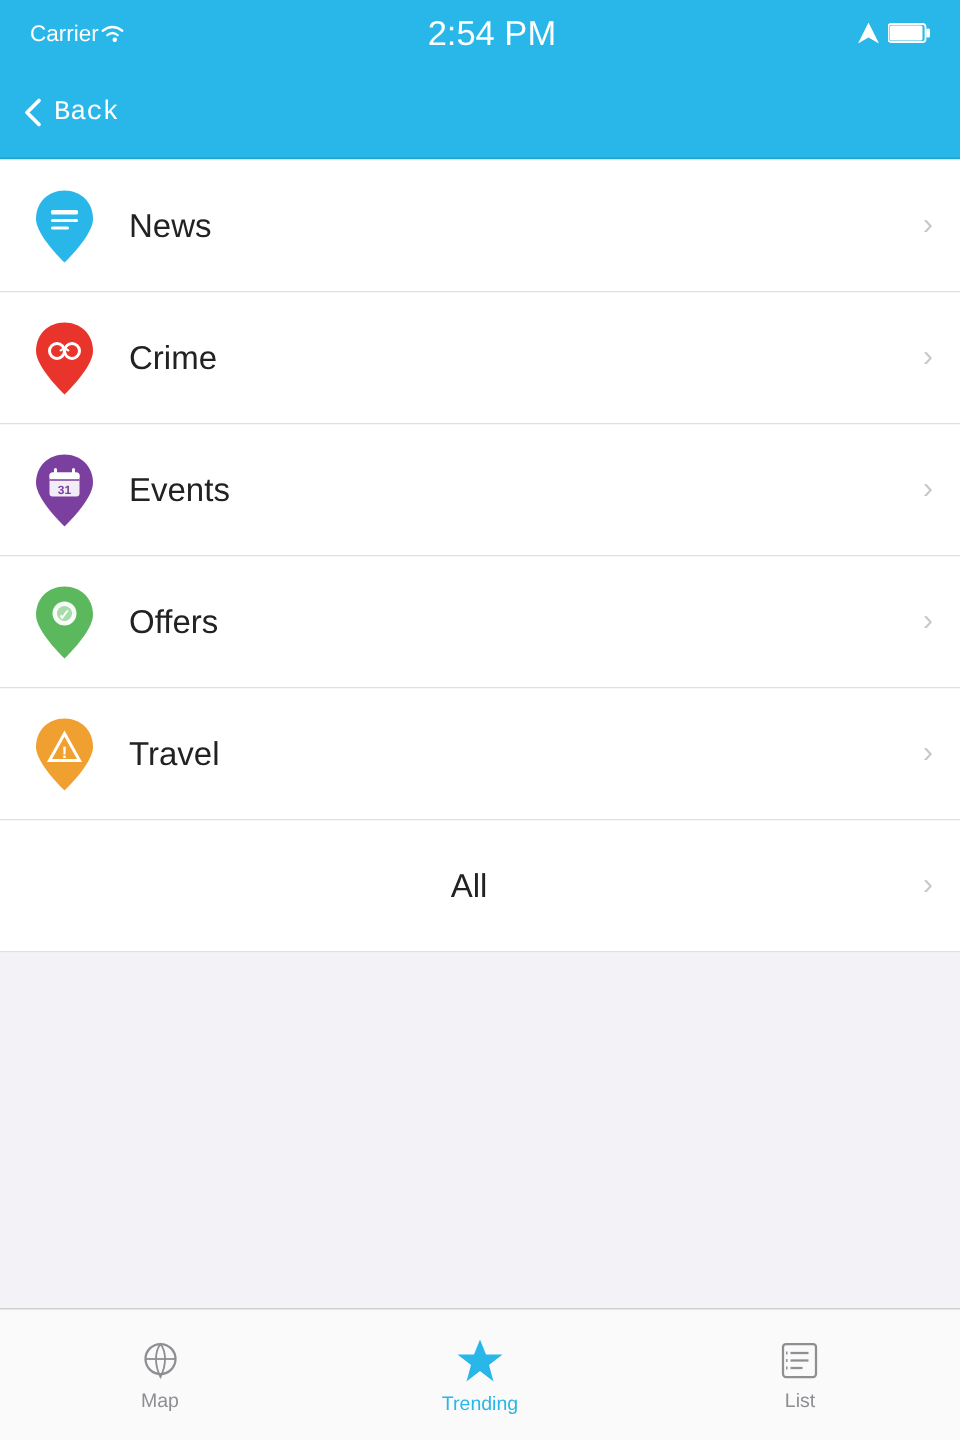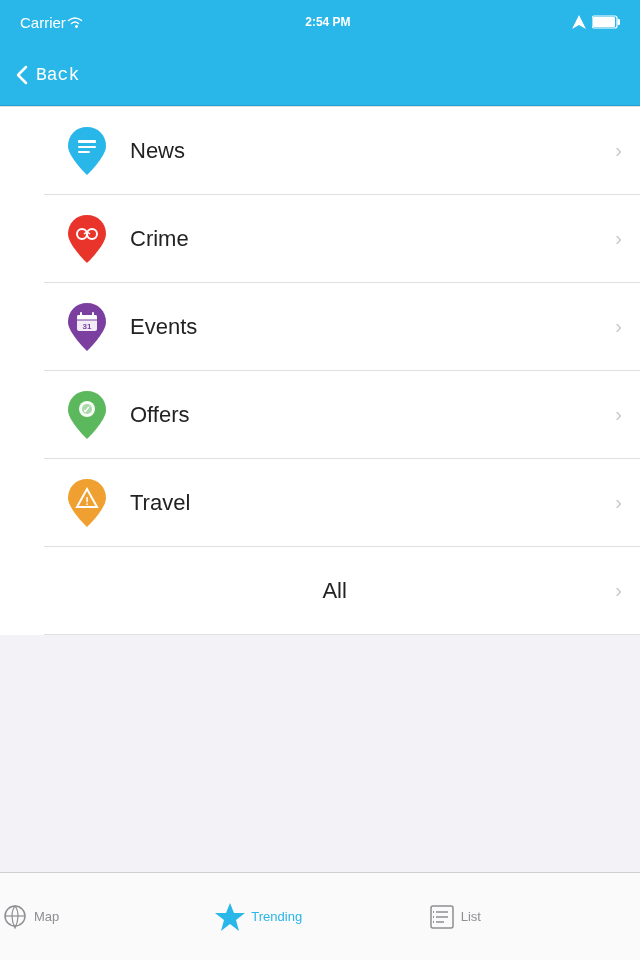--- a/index.html
+++ b/index.html
@@ -18,21 +18,21 @@
       height: 44px;
       display: flex;
       align-items: center;
       justify-content: space-between;
       padding: 0 20px;
       color: white;
       font-size: 15px;
       font-weight: 500;
     }
     .status-bar-left { display: flex; align-items: center; gap: 0; }
-    .status-bar-center { font-size: 12px; font-weight: 700; }
+    .status-bar-center { font-size: 23px; font-weight: 400; }
     .status-bar-right { display: flex; align-items: center; gap: 6px; }
 
     
     .nav-bar {
       background: #29b6e8;
       height: 62px;
       display: flex;
       align-items: center;
       padding: 0 16px;
       border-bottom: 1px solid rgba(0,0,0,0.1);
@@ -53,21 +53,20 @@
       color: white;
       font-size: 20px;
       font-weight: 400;
       margin-right: 80px;
     }
 
     
     .category-list {
       background: white;
       border-top: 1px solid #e0e0e0;
-      padding-left: 44px;
     }
 
     .category-item {
       display: flex;
       align-items: center;
       height: 88px;
       padding: 0 18px;
       background: white;
       border-bottom: 1px solid #e0e0e0;
       cursor: pointer;
@@ -117,21 +116,21 @@
       width: 640px;
       height: 88px;
       background: #fafafa;
       border-top: 1px solid #d0d0d0;
       display: flex;
       align-items: center;
       justify-content: space-around;
     }
     .tab-item {
       display: flex;
-      flex-direction: row;
+      flex-direction: column;
       align-items: center;
       gap: 4px;
       cursor: pointer;
       flex: 1;
     }
     .tab-label {
       font-size: 13px;
       color: #8e8e93;
     }
     .tab-label.active { color: #29b6e8; }

